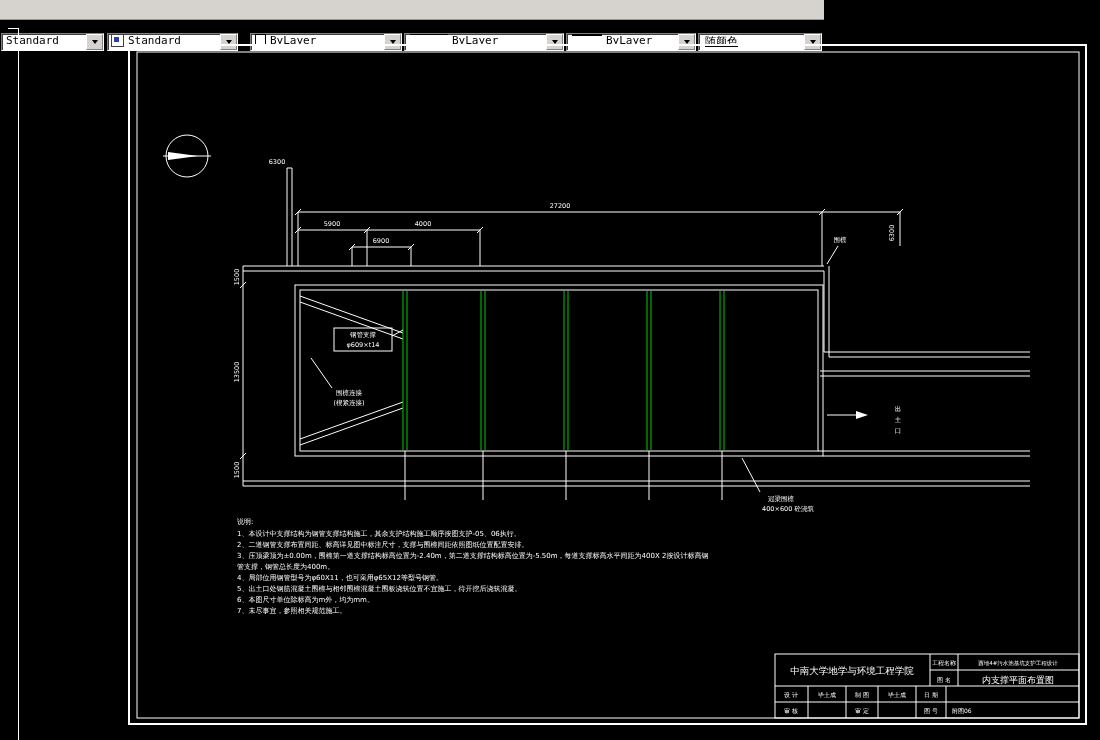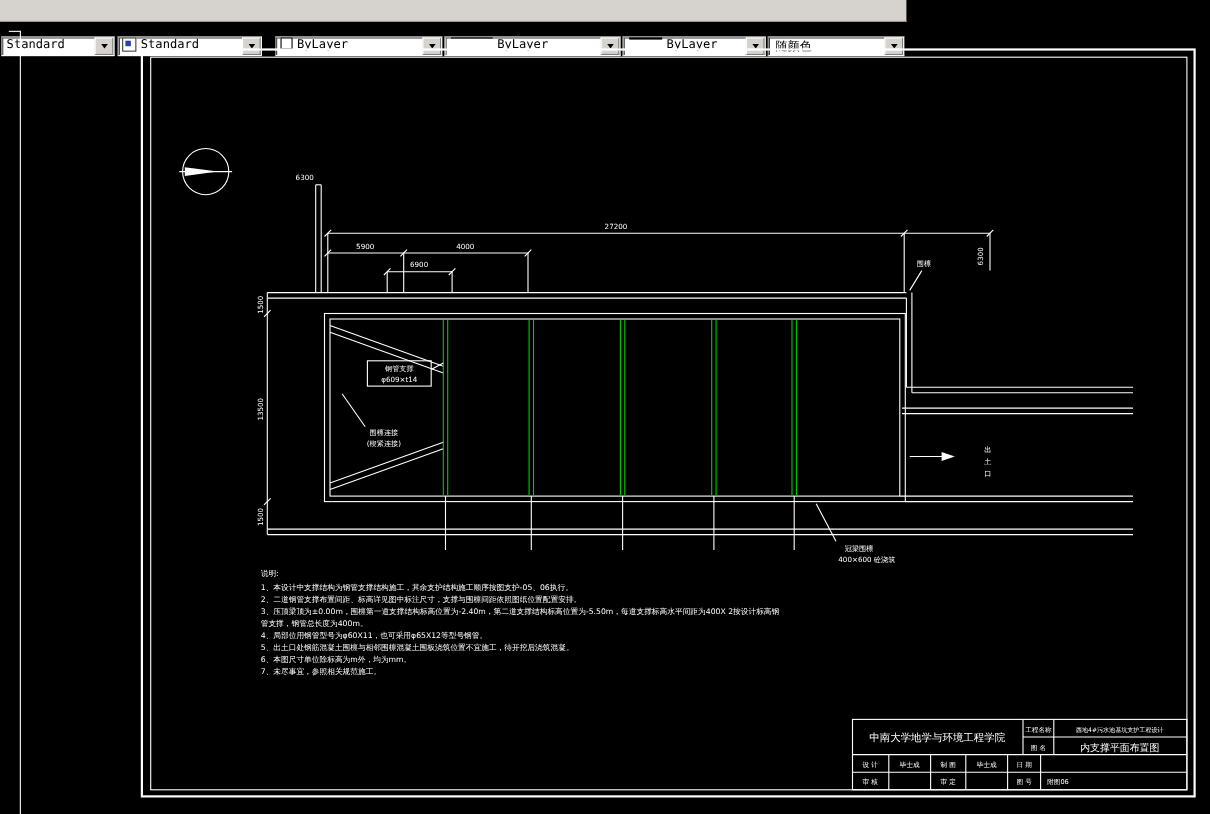--- a/index.html
+++ b/index.html
@@ -70,21 +70,21 @@
       <span class="combo-text">ByLayer</span>
       <span class="combo-arrow"></span>
     </div>
 
     <div class="combo" style="left:566px;width:128px;">
       <span class="line-sample thick"></span>
       <span class="combo-text">ByLayer</span>
       <span class="combo-arrow"></span>
     </div>
 
-    <div class="combo" style="left:698px;width:122px;">
+    <div class="combo" style="left:698px;width:122px;text-decoration:underline;">
       <span class="combo-text" style="padding-left:6px;">随颜色</span>
       <span class="combo-arrow"></span>
     </div>
   </div>
 
   <svg id="canvas-svg" width="1100" height="740" viewBox="0 0 1100 740">
 
     <g>
       <line class="w" x1="18.5" y1="28" x2="18.5" y2="740"></line>
       <line class="w" x1="8" y1="28.5" x2="18.5" y2="28.5"></line>

